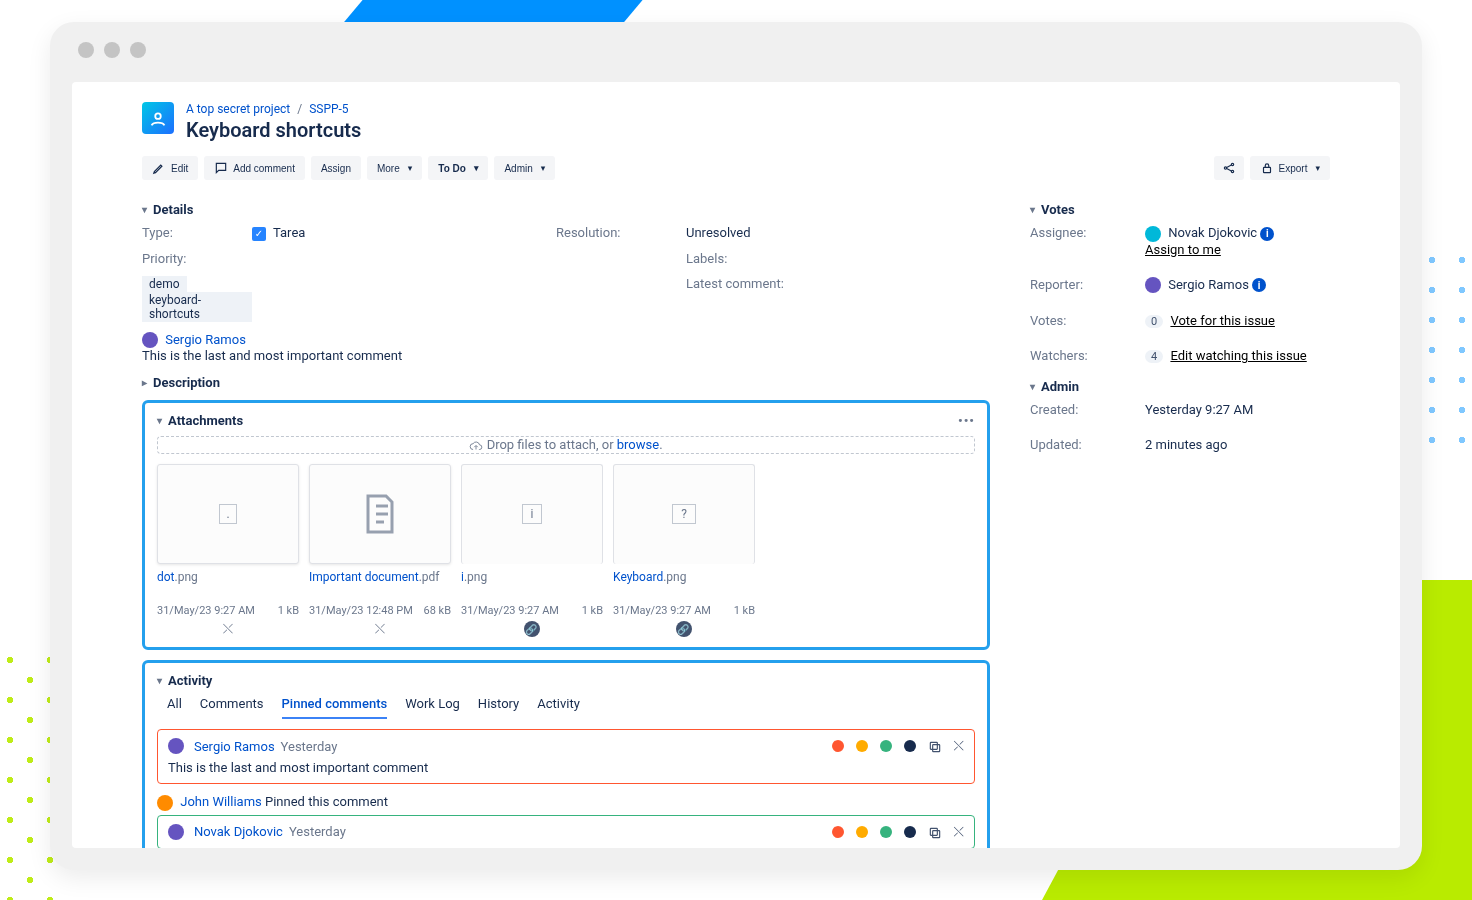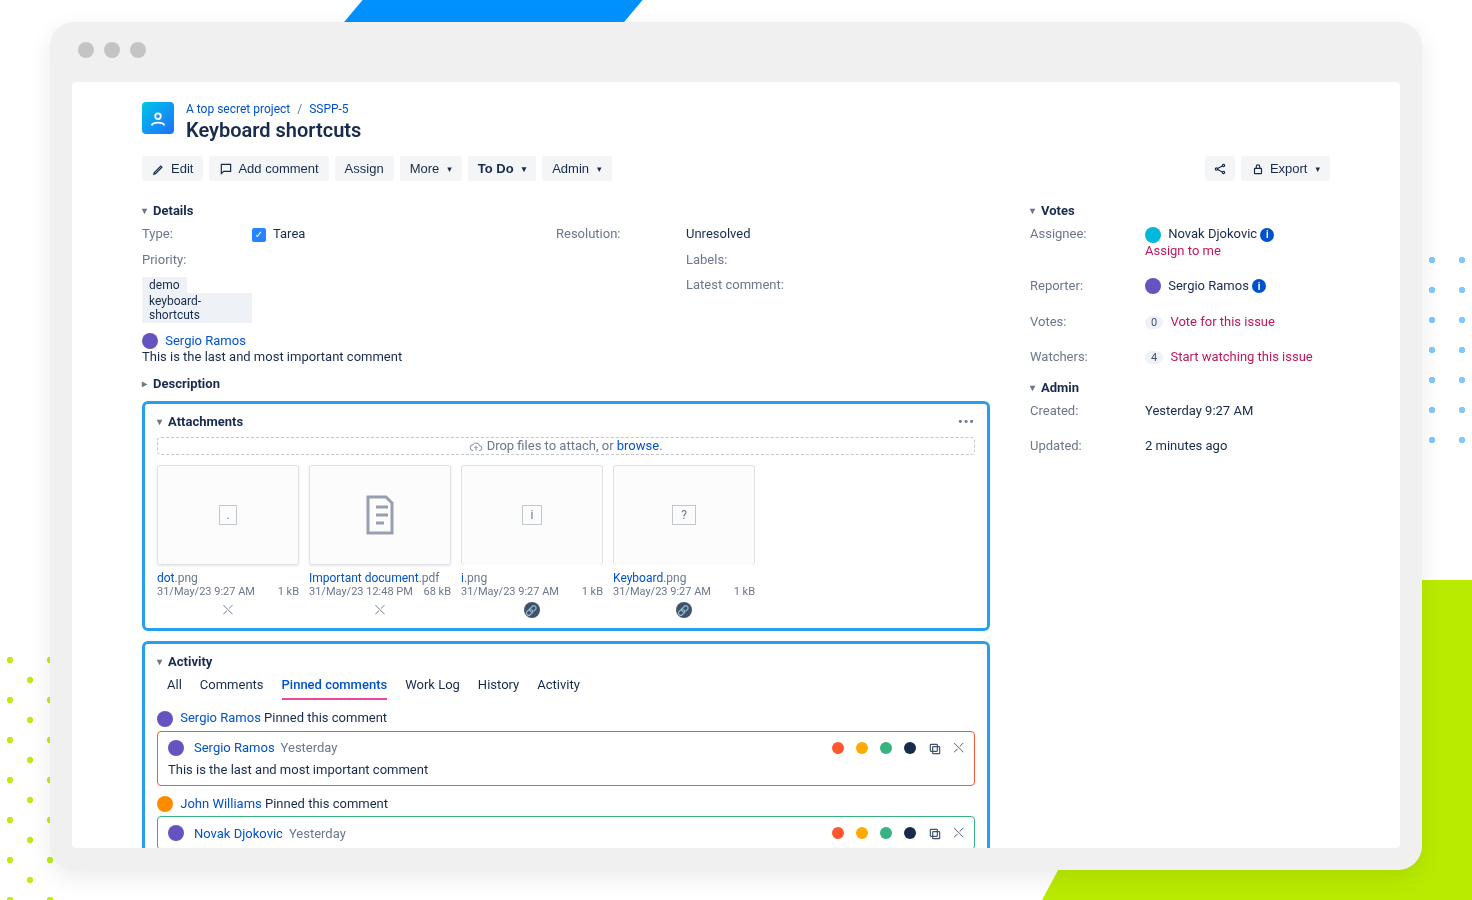--- a/index.html
+++ b/index.html
@@ -26,21 +26,21 @@
   .issue-header { display: flex; gap: 12px; align-items: flex-start; margin-bottom: 14px; }
   .project-icon { width: 32px; height: 32px; border-radius: 4px; background: linear-gradient(135deg,#00c7e6,#1c6fff); display:flex; align-items:center; justify-content:center; color:#fff; font-size:18px; }
   .breadcrumbs { font-size: 12px; }
   .breadcrumbs a { color: #0052CC; text-decoration: none; }
   .breadcrumbs .sep { color: #6B778C; margin: 0 4px; }
   .issue-title { font-size: 20px; font-weight: 600; margin-top: 2px; }
 
   
   .toolbar { display: flex; gap: 6px; flex-wrap: wrap; margin-bottom: 14px; }
   .toolbar .spacer { flex: 1; }
-  .btn { background: #f4f5f7; border: none; border-radius: 3px; padding: 5px 10px; font-size: 13px; color: #172B4D; cursor: pointer; display:inline-flex; align-items:center; gap:5px; }
+  .btn { background: #f4f5f7; border: none; border-radius: 3px; padding: 5px 10px; font-size: 10px; color: #172B4D; cursor: pointer; display:inline-flex; align-items:center; gap:5px; }
   .btn.caret::after { content:"▾"; font-size:9px; margin-left:3px; }
   .btn.icon-only { padding: 5px 8px; }
 
   
   .cols { display: flex; gap: 40px; }
   .left { flex: 1; min-width: 0; }
   .right { width: 300px; flex-shrink: 0; }
 
   
   .section-h { display: flex; align-items: center; gap: 6px; font-size: 13px; font-weight: 700; margin: 8px 0; }
@@ -60,43 +60,43 @@
 
   
   .dropzone { border: 1px dashed #c1c7d0; border-radius: 4px; padding: 0; text-align: center; color:#6B778C; font-size:13px; margin-bottom:10px; }
   .dropzone a { color:#0052CC; }
   .att-row { display: flex; gap: 10px; }
   .att-card { width: 142px; }
   .att-thumb { border:1px solid #dfe1e6; border-radius:3px; height:100px; display:flex; align-items:center; justify-content:center; color:#6B778C; background:#fcfcfc; font-size:28px; }
   .att-card.big .att-thumb { height: 100px; box-shadow: 0 1px 3px rgba(0,0,0,.1); }
   .att-name { color:#0052CC; font-size:12px; margin-top:6px; white-space:nowrap; overflow:hidden; text-overflow:ellipsis; }
   .att-name .ext { color:#6B778C; }
-  .att-meta { display:flex; justify-content:space-between; font-size:11px; color:#6B778C; margin-top:0;}
+  .att-meta { display:flex; justify-content:space-between; font-size:11px; color:#6B778C; margin-top:20px;}
   .att-footer { text-align:center; margin-top:4px; }
   .chip { display:inline-flex; width:16px; height:16px; border-radius:50%; background:#42526E; color:#fff; align-items:center; justify-content:center; font-size:10px; }
   .unlink { font-size:13px; color:#6B778C; }
 
   
   .tabs { display:flex; gap:18px; border-bottom:none; margin:8px 0 10px 10px; font-size:13px; }
   .tabs .tab { padding-bottom:6px; color:#172B4D; cursor:pointer; }
-  .tabs .tab.active { color:#0052CC; border-bottom:2px solid #ec4899; font-weight:500; }
+  .tabs .tab.active { color:#0052CC; border-bottom:2px solid #3b82f6; font-weight:500; }
   .pin-line { font-size:13px; margin:4px 0; }
   .comment-card { border:1px solid; border-radius:4px; padding:8px 10px; margin:4px 0 10px; position:relative; }
   .comment-card .head { display:flex; align-items:center; gap:6px; font-size:13px; }
   .comment-card .body { margin-top:6px; font-size:13px; }
   .comment-actions { position:absolute; right:10px; top:8px; display:flex; gap:12px; align-items:center; }
   .cdot { width:12px; height:12px; border-radius:50%; display:inline-block; }
   .cicon { color:#42526E; font-size:13px; cursor:pointer; }
   .info-badge { display:inline-flex; width:14px; height:14px; border-radius:50%; background:#0052CC; color:#fff; font-size:10px; align-items:center; justify-content:center; font-weight:bold; }
 
   
   .kv { display:grid; grid-template-columns:95px 1fr; row-gap:10px; font-size:13px; margin-bottom:16px;gap:20px; }
   .kv .k { color:#6B778C; }
   .count-pill { display:inline-block; background:#eef2f7; border-radius:8px; padding:0 6px; font-size:11px; color:#42526E; margin-right:4px; }
-  .link { color:#be185d; cursor:pointer; }
+  .link { color:#000000; cursor:pointer;text-decoration:underline; }
 
   svg.mini { width:14px; height:14px; vertical-align:middle; }
 </style>
 </head>
 <body>
 
 <div class="bgshape-tl"></div>
 <div class="bgshape-br"></div>
 <div class="bgshape-left"></div>
 <div class="bgshape-right"></div>
@@ -275,25 +275,20 @@
           </div>
           <div class="tabs">
             <div class="tab">All</div>
             <div class="tab">Comments</div>
             <div class="tab active">Pinned comments</div>
             <div class="tab">Work Log</div>
             <div class="tab">History</div>
             <div class="tab">Activity</div>
           </div>
 
-          <div class="pin-line">
-            <span class="avatar" style="background:#6554C0"></span>
-            <span class="userlink">Sergio Ramos</span>
-            <span>Pinned this comment</span>
-          </div>
           <div class="comment-card" style="border-color:#FF5630">
             <div class="head">
               <span class="avatar" style="background:#6554C0"></span>
               <span class="userlink">Sergio Ramos</span>
               <span style="color:#6B778C">Yesterday</span>
             </div>
             <div class="comment-actions">
               <span class="cdot" style="background:#FF5630"></span>
               <span class="cdot" style="background:#FFAB00"></span>
               <span class="cdot" style="background:#36B37E"></span>
@@ -354,21 +349,21 @@
             <span class="info-badge">i</span>
           </div>
           <div class="k">Votes:</div>
           <div>
             <span class="count-pill">0</span>
             <span class="link">Vote for this issue</span>
           </div>
           <div class="k">Watchers:</div>
           <div>
             <span class="count-pill">4</span>
-            <span class="link">Start watching this issue</span>
+            <span class="link">Edit watching this issue</span>
           </div>
         </div>
 
         <div class="section-h">
           <span class="tw">▾</span>
           <span>Admin</span>
         </div>
         <div class="kv">
           <div class="k">Created:</div>
           <div>Yesterday 9:27 AM</div>

